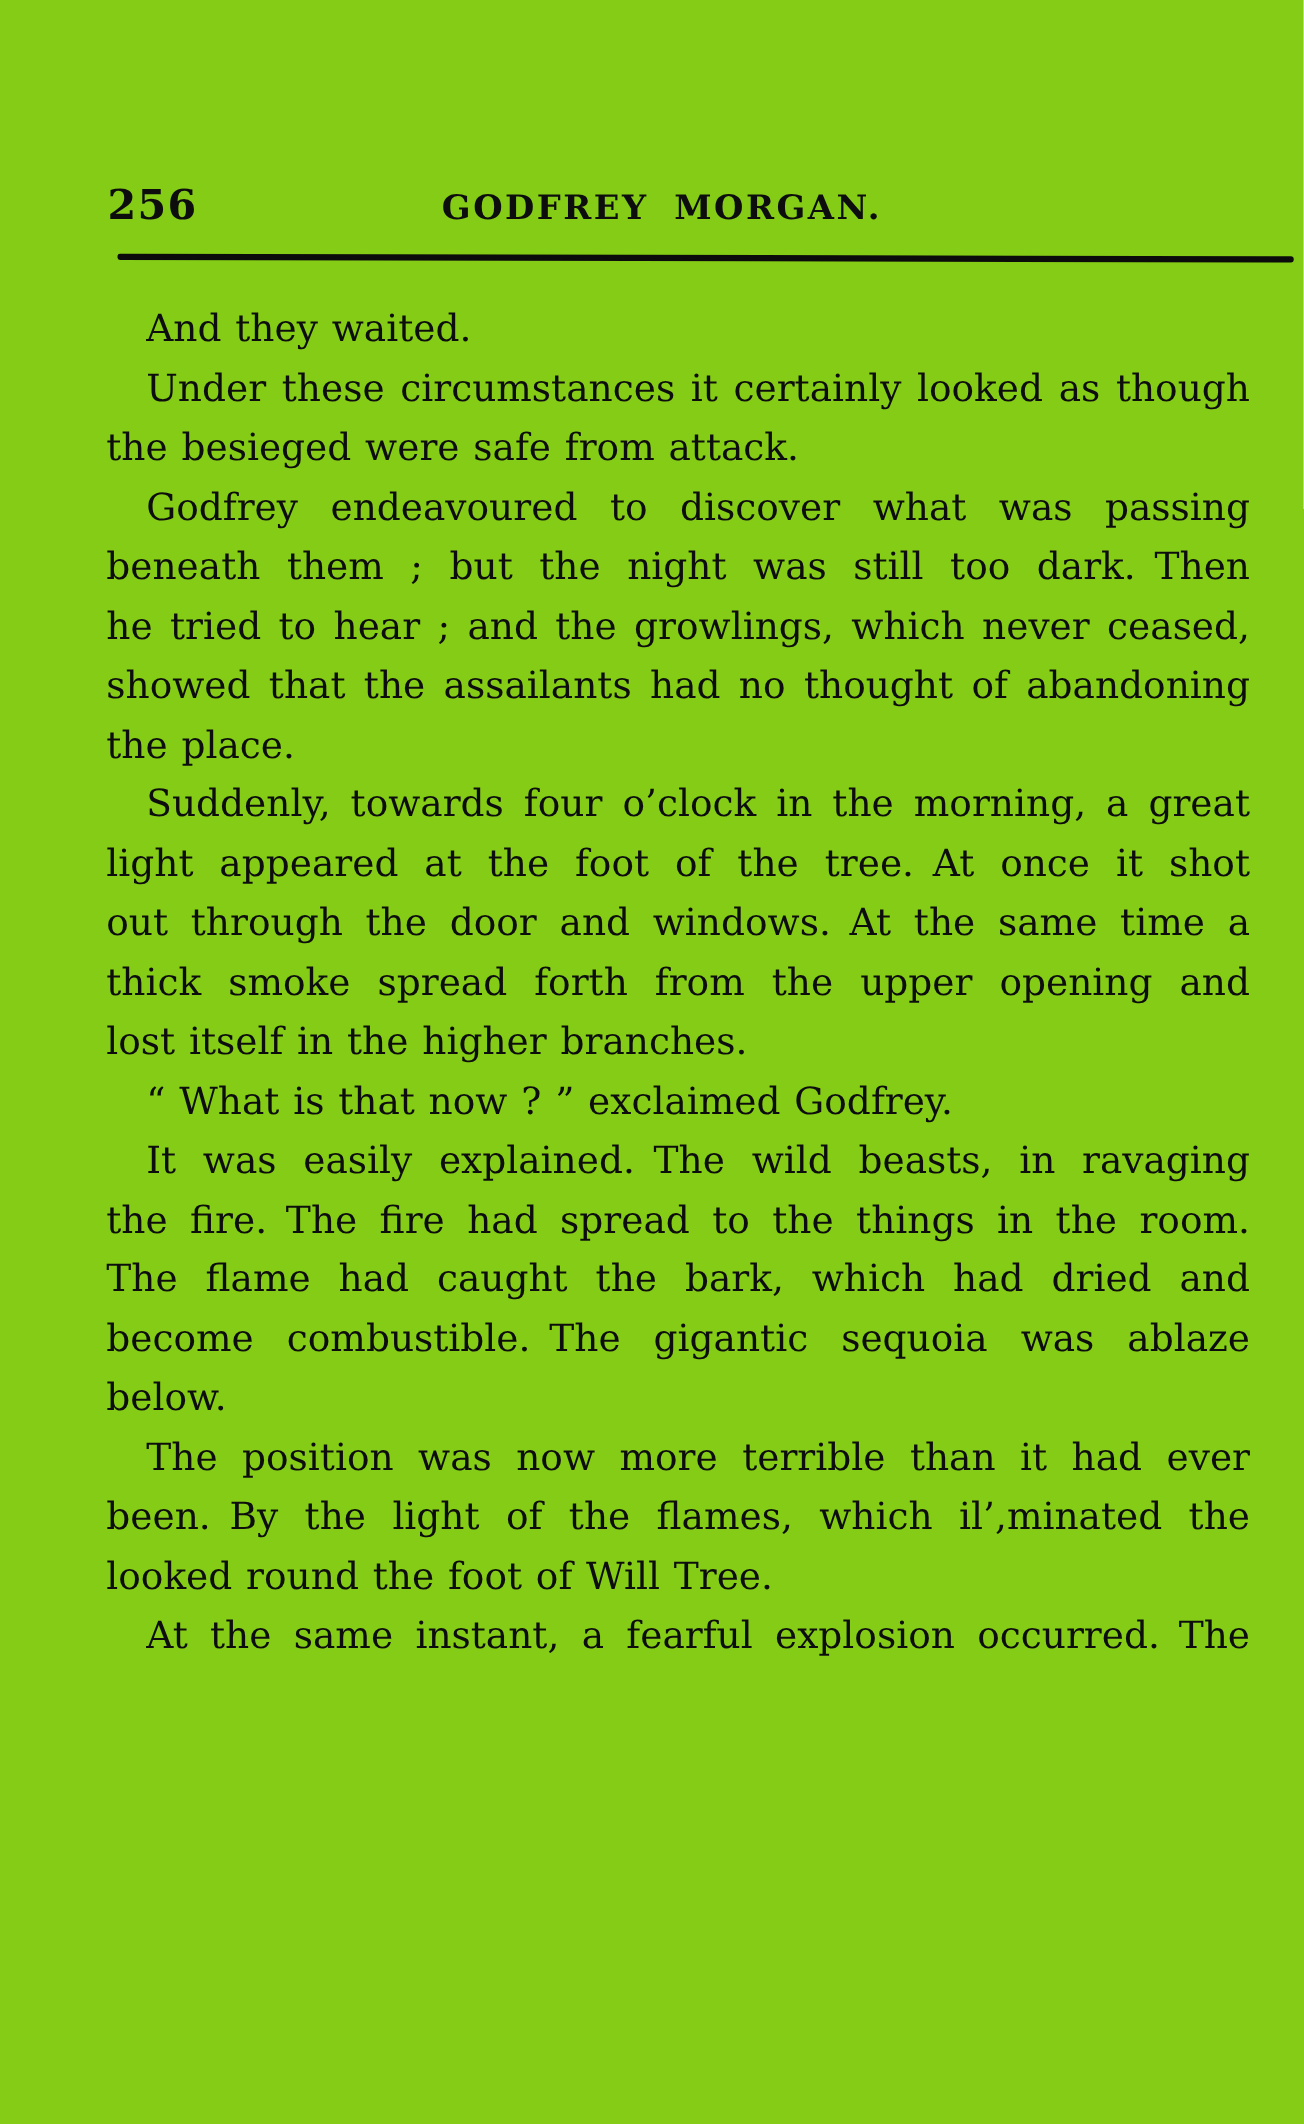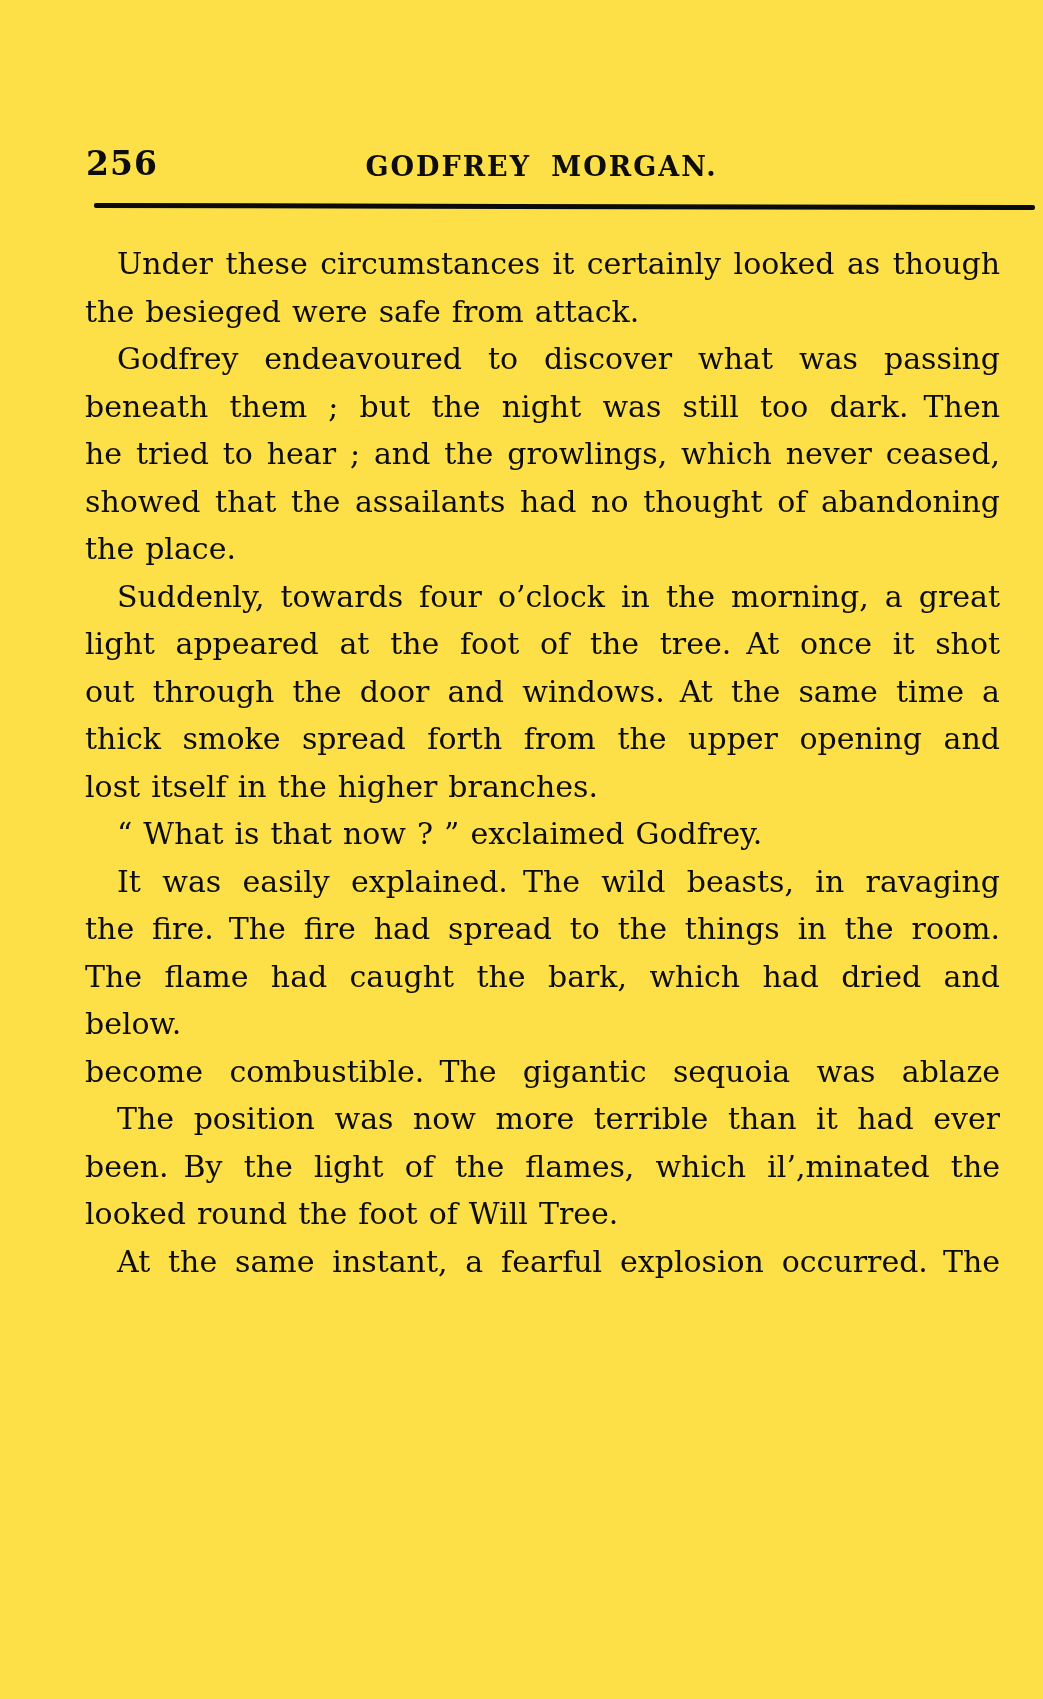--- a/index.html
+++ b/index.html
@@ -1,36 +1,36 @@
 <!DOCTYPE html>
 <html><head>
 <meta charset="utf-8">
 <style>
   html, body { margin: 0; padding: 0; background: #ffffff; }
   .page {
     position: relative;
     width: 1043px;
     height: 1699px;
-    background: #fde047;
+    background: #84cc16;
     color: #0d0d0d;
     font-family: "DejaVu Serif", "Liberation Serif", serif;
     overflow: hidden;
   }
   .hdr-num {
     position: absolute;
     left: 86px;
     top: 144px;
     font-size: 33px;
     font-weight: 700;
     letter-spacing: 1px;
     line-height: 40px;
   }
   .hdr-title {
     position: absolute;
-    left: 84px;
+    left: 72px;
     top: 150px;
     width: 915px;
     text-align: center;
     font-size: 27px;
     font-weight: 700;
     letter-spacing: 2px;
     word-spacing: 9px;
     line-height: 34px;
   }
   .rule {
@@ -59,37 +59,38 @@
 </head>
 <body>
 
 <div class="page">
 
   <div class="hdr-num">256</div>
   <div class="hdr-title">GODFREY MORGAN.</div>
   <div class="rule"></div>
 
   <div class="text">
+    <div class="ln in">And they waited.</div>
     <div class="ln in jf">Under these circumstances it certainly looked as though</div>
     <div class="ln">the besieged were safe from attack.</div>
     <div class="ln in jf">Godfrey endeavoured to discover what was passing</div>
     <div class="ln jf">beneath them ; but the night was still too dark. Then</div>
     <div class="ln jf">he tried to hear ; and the growlings, which never ceased,</div>
     <div class="ln jf">showed that the assailants had no thought of abandoning</div>
     <div class="ln">the place.</div>
     <div class="ln in jf">Suddenly, towards four o’clock in the morning, a great</div>
     <div class="ln jf">light appeared at the foot of the tree. At once it shot</div>
     <div class="ln jf">out through the door and windows. At the same time a</div>
     <div class="ln jf">thick smoke spread forth from the upper opening and</div>
     <div class="ln">lost itself in the higher branches.</div>
     <div class="ln in">“ What is that now ? ” exclaimed Godfrey.</div>
     <div class="ln in jf">It was easily explained. The wild beasts, in ravaging</div>
     <div class="ln jf">the fire. The fire had spread to the things in the room.</div>
     <div class="ln jf">The flame had caught the bark, which had dried and</div>
+    <div class="ln jf">become combustible. The gigantic sequoia was ablaze</div>
     <div class="ln">below.</div>
-    <div class="ln jf">become combustible. The gigantic sequoia was ablaze</div>
     <div class="ln in jf">The position was now more terrible than it had ever</div>
     <div class="ln jf">been. By the light of the flames, which il’,minated the</div>
     <div class="ln">looked round the foot of Will Tree.</div>
     <div class="ln in jf">At the same instant, a fearful explosion occurred. The</div>
   </div>
 
 </div>
 
 </body></html>

